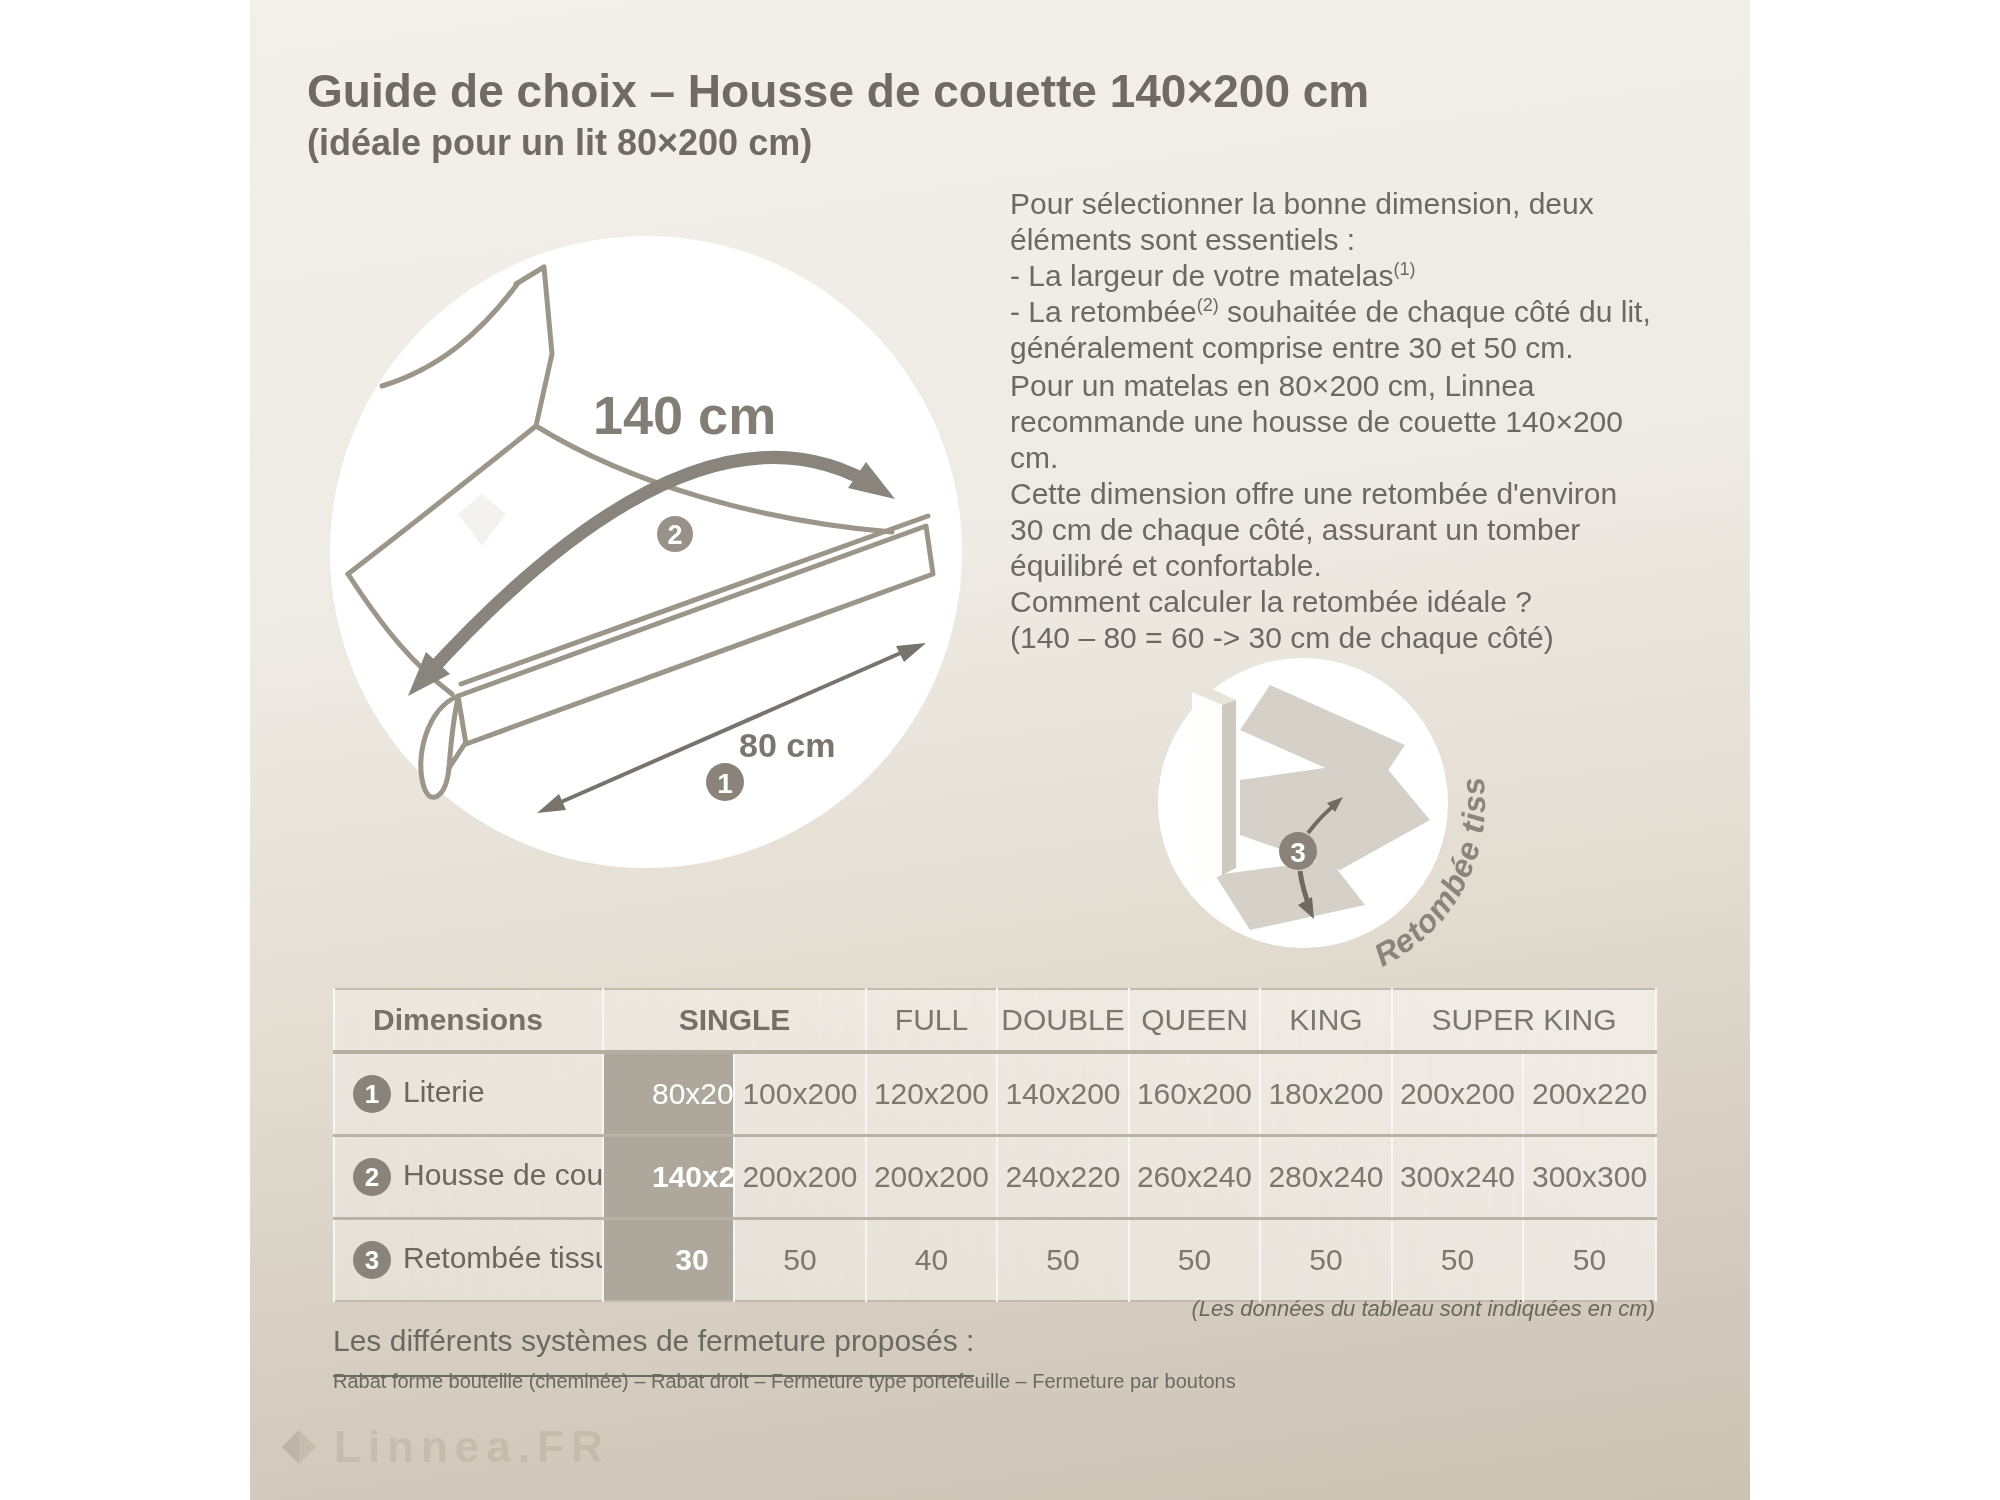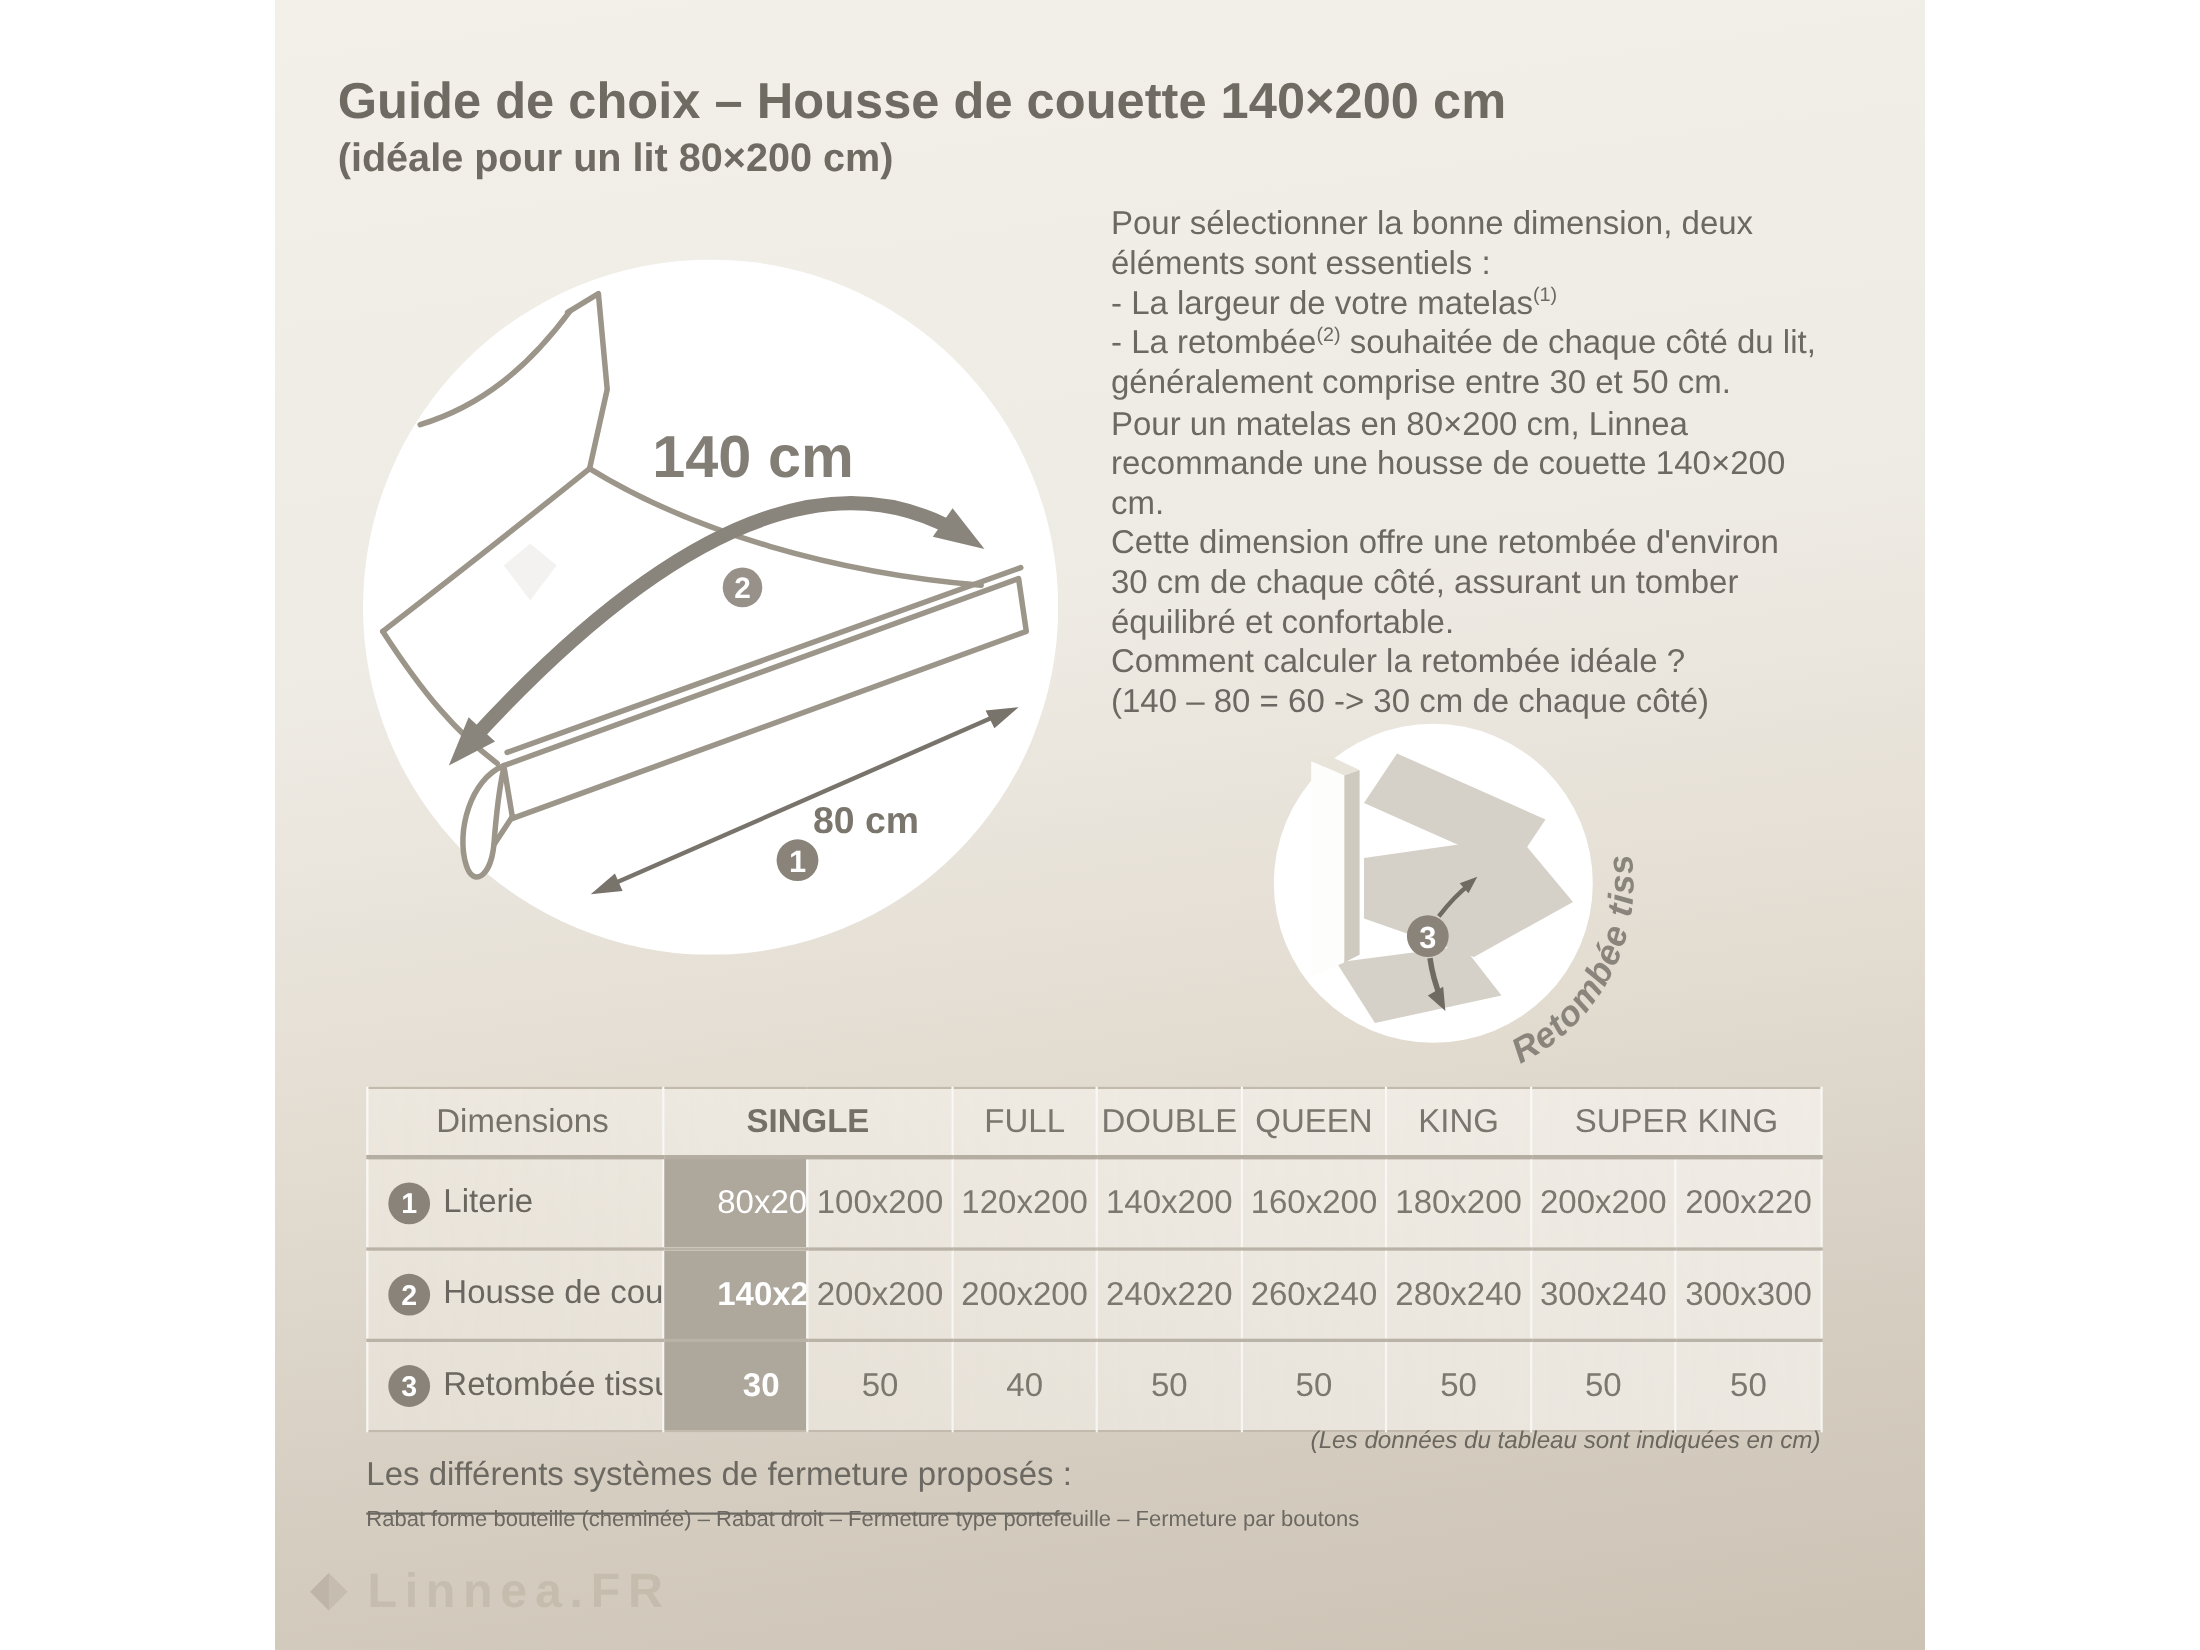--- a/index.html
+++ b/index.html
@@ -37,21 +37,21 @@
     color:#7b766e;font-size:30px;
   }
   table.sizes th, table.sizes td{
     border-left:2px solid rgba(255,255,255,0.65);
     border-right:2px solid rgba(255,255,255,0.65);
     text-align:center;vertical-align:middle;
     white-space:nowrap;overflow:hidden;
   }
   table.sizes thead th{height:58px;font-weight:normal;border-bottom:4px solid #b4ad a1;}
   table.sizes thead th{border-bottom:4px solid #b4ada1;}
-  table.sizes thead th.dim{text-align:center;padding-left:14px;color:#76726a;}
+  table.sizes thead th.dim{text-align:left;padding-left:38px;color:#76726a;font-weight:bold;}
   table.sizes thead th.strong{font-weight:bold;color:#74706 8;}
   table.sizes thead th.strong{color:#747068;}
   table.sizes tbody td{height:78px;color:#7d786f;}
   table.sizes tbody tr + tr td{border-top:3px solid #b9b2a6;}
   table.sizes td.rowlabel{
     text-align:left;padding-left:18px;color:#6b6760;
   }
   table.sizes td.hl{background:#aea79c;color:#ffffff;padding-left:48px;}
   table.sizes td.hlb{font-weight:bold;}
   .badge{

